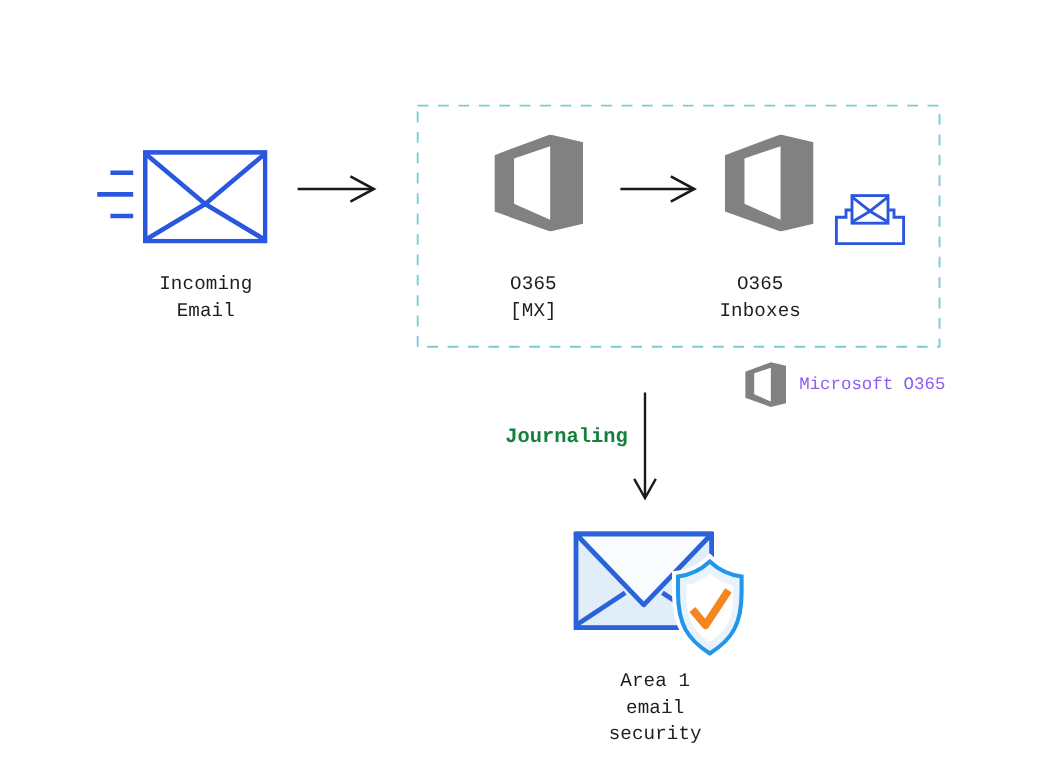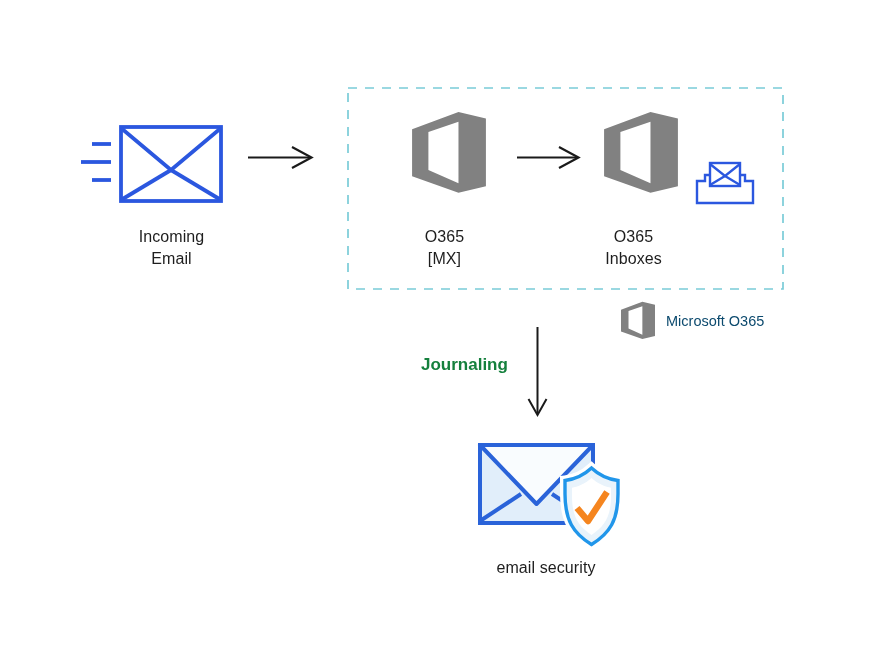--- a/index.html
+++ b/index.html
@@ -2,35 +2,35 @@
 <html><head>
 <meta charset="utf-8">
 <style>
   html, body { margin: 0; padding: 0; background: #ffffff; }
   #canvas {
     position: relative;
     width: 886px;
     height: 653px;
     background: #ffffff;
     overflow: hidden;
-    font-family: Liberation Sans, sans-serif;
+    font-family: Liberation Mono, monospace;
   }
   .abs { position: absolute; }
   .node-label {
     position: absolute;
     text-align: center;
     font-size: 16px;
     line-height: 22px;
     color: #1e1e1e;
     letter-spacing: 0.1px;
   }
   .legend-label {
     position: absolute;
     font-size: 14.5px;
-    color: #0c4a6e;
+    color: #8b5cf6;
   }
   .journaling-label {
     position: absolute;
     font-size: 17px;
     font-weight: 600;
     color: #15803d;
   }
 </style>
 </head>
 <body>
@@ -116,16 +116,17 @@
     <path d="M114.5,32 C106,40 96,43.5 88,44.5 L88,58 C88,84 96,97 114.5,108.5
              C133,97 141,84 141,58 L141,44.5 C133,43.5 123,40 114.5,32 Z" fill="none" stroke="#ffffff" stroke-width="10"></path>
     <path d="M114.5,32 C106,40 96,43.5 88,44.5 L88,58 C88,84 96,97 114.5,108.5
              C133,97 141,84 141,58 L141,44.5 C133,43.5 123,40 114.5,32 Z" fill="#e9f3fb" stroke="#2196ea" stroke-width="3.4"></path>
     <path d="M114.5,42 C108,48 100,51 95,51.7 L95,60 C95,80 101,90 114.5,99
              C128,90 134,80 134,60 L134,51.7 C129,51 121,48 114.5,42 Z" fill="#ffffff"></path>
     <path d="M100,72 L111,85 L130,56" fill="none" stroke="#f5851f" stroke-width="6.5" stroke-linejoin="round"></path>
   </svg>
 
   <div class="node-label" style="left:481px;top:557px;width:130px">
+    <div>Area 1</div>
     <div>email security</div>
   </div>
 
 </div>
 
 </body></html>

